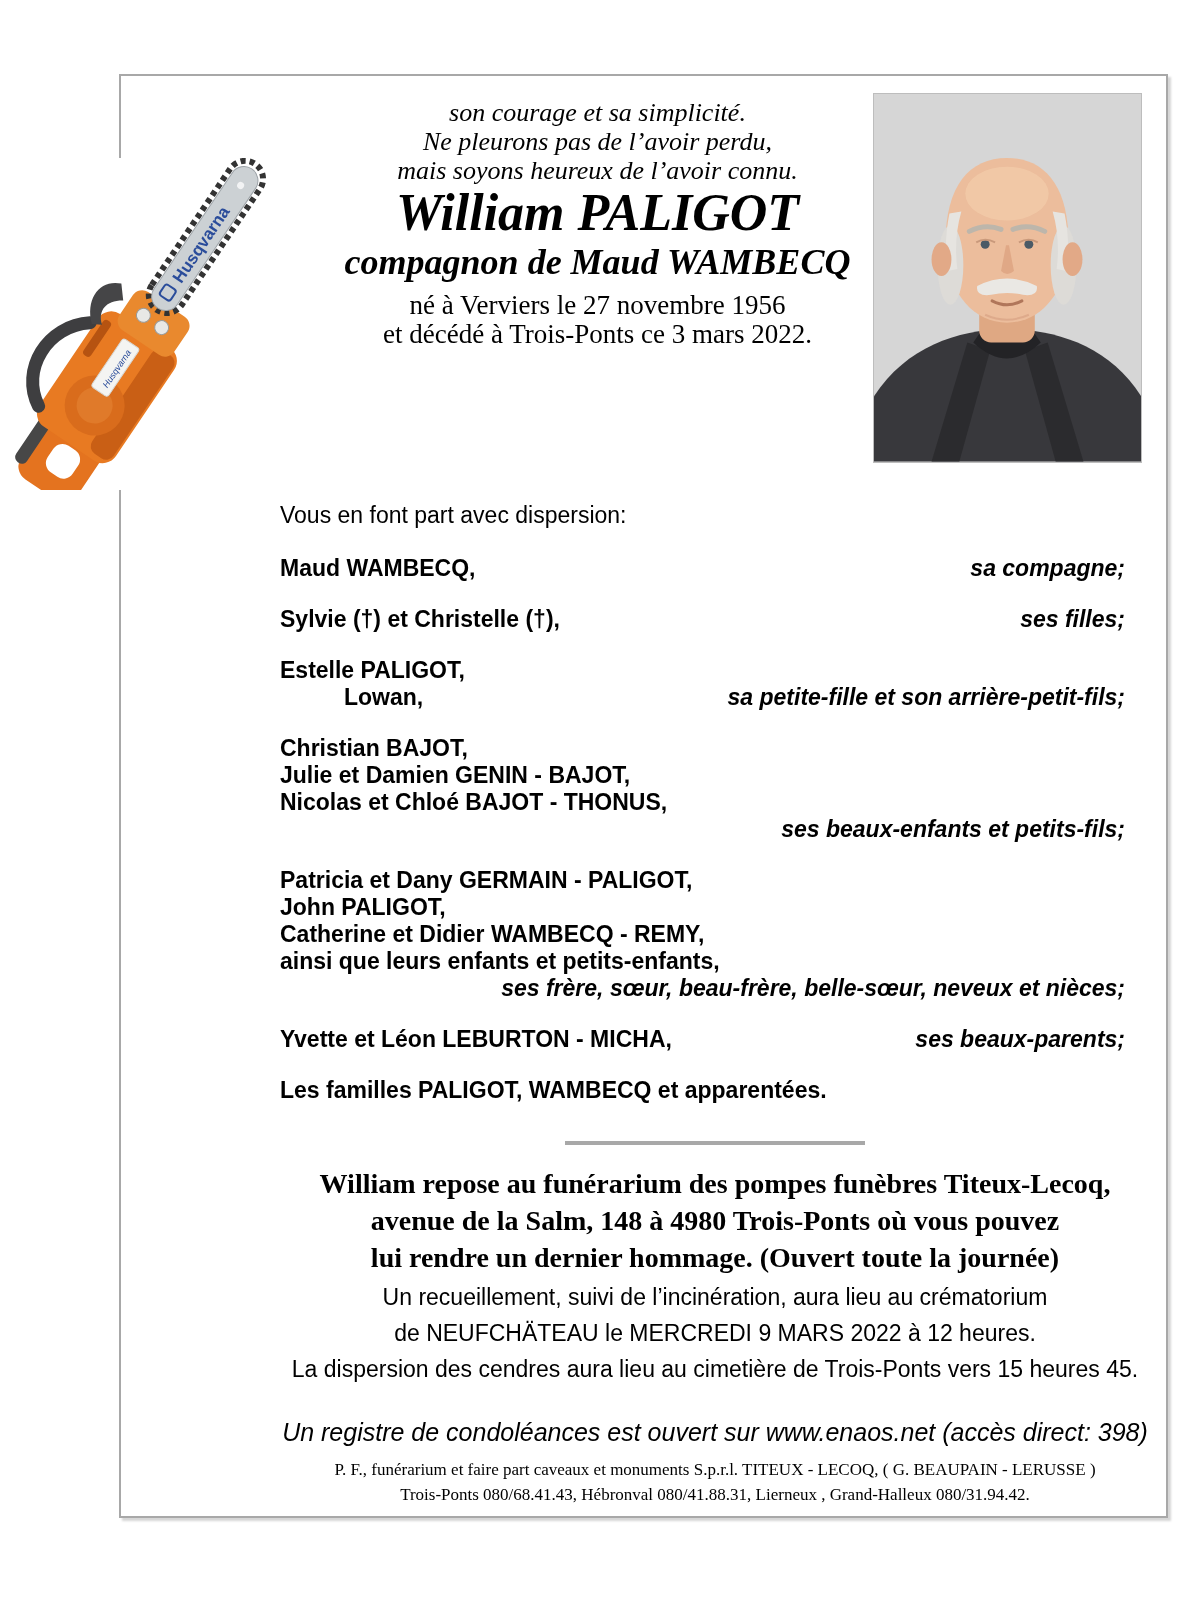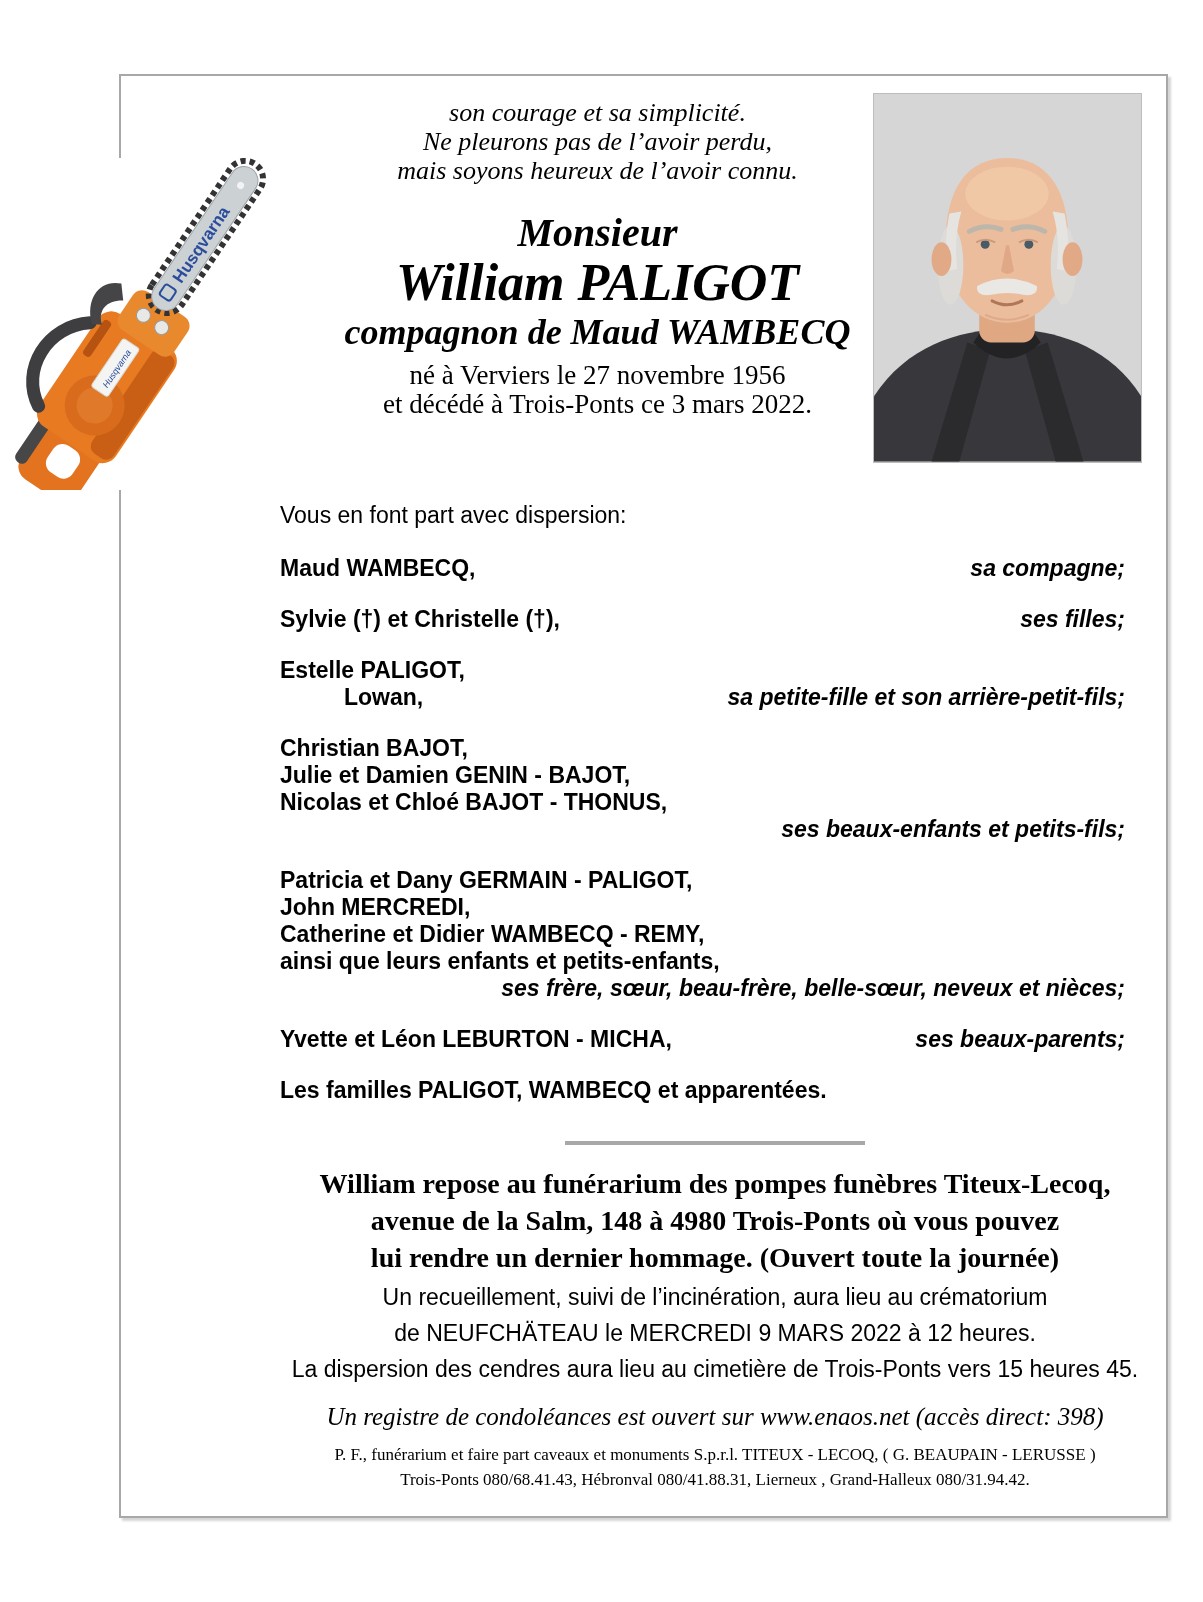--- a/index.html
+++ b/index.html
@@ -38,22 +38,22 @@
   .frow.indent .fl{padding-left:64px;}
   .frow.gap{margin-top:24px;}
   
   .divider{position:absolute;left:565px;top:1141px;width:300px;height:4px;
            background:#a8a8a8;z-index:3;}
   
   .bottom{position:absolute;left:280px;top:1165px;width:870px;text-align:center;z-index:3;}
   .funeral-bold{font-family:"Liberation Serif", serif;font-weight:bold;
                 font-size:28px;line-height:37px;}
   .ceremony{font-size:23px;line-height:36px;margin-top:3px;}
-  .registry{font-family:Liberation Serif, serif;font-style:italic;
-            font-size:25px;line-height:30px;margin-top:15px;}
+  .registry{font-family:Liberation Sans, sans-serif;font-style:italic;
+            font-size:25px;line-height:30px;margin-top:30px;}
   .footer{font-family:"Liberation Serif", serif;font-size:17px;line-height:25px;
           margin-top:10px;}
   .nowrap{white-space:nowrap;}
 </style>
 </head>
 <body>
 
 <div>
 
   <div class="frame"></div>
@@ -132,21 +132,20 @@
       <path d="M 112,222 Q 134,232 156,222" stroke="#d8a284" stroke-width="2" fill="none" opacity="0.7"></path>
     </svg>
   </div>
 
   <div class="header">
     <div class="quote">
       <div>son courage et sa simplicité.</div>
       <div>Ne pleurons pas de l’avoir perdu,</div>
       <div>mais soyons heureux de l’avoir connu.</div>
     </div>
-    <div class="salutation">Monsieur</div>
     <div class="deceased-name">William PALIGOT</div>
     <div class="relation">compagnon de Maud WAMBECQ</div>
     <div class="dates">
       <div>né à Verviers le 27 novembre 1956</div>
       <div>et décédé à Trois-Ponts ce 3 mars 2022.</div>
     </div>
   </div>
 
   <div class="family">
     <div class="intro">Vous en font part avec dispersion:</div>
@@ -175,21 +174,21 @@
     <div class="frow">
       <span class="fl">Nicolas et Chloé BAJOT - THONUS,</span>
     </div>
     <div class="frow">
       <span class="fr">ses beaux-enfants et petits-fils;</span>
     </div>
     <div class="frow gap">
       <span class="fl">Patricia et Dany GERMAIN - PALIGOT,</span>
     </div>
     <div class="frow">
-      <span class="fl">John MERCREDI,</span>
+      <span class="fl">John PALIGOT,</span>
     </div>
     <div class="frow">
       <span class="fl">Catherine et Didier WAMBECQ - REMY,</span>
     </div>
     <div class="frow">
       <span class="fl">ainsi que leurs enfants et petits-enfants,</span>
     </div>
     <div class="frow">
       <span class="fr">ses frère, sœur, beau-frère, belle-sœur, neveux et nièces;</span>
     </div>

